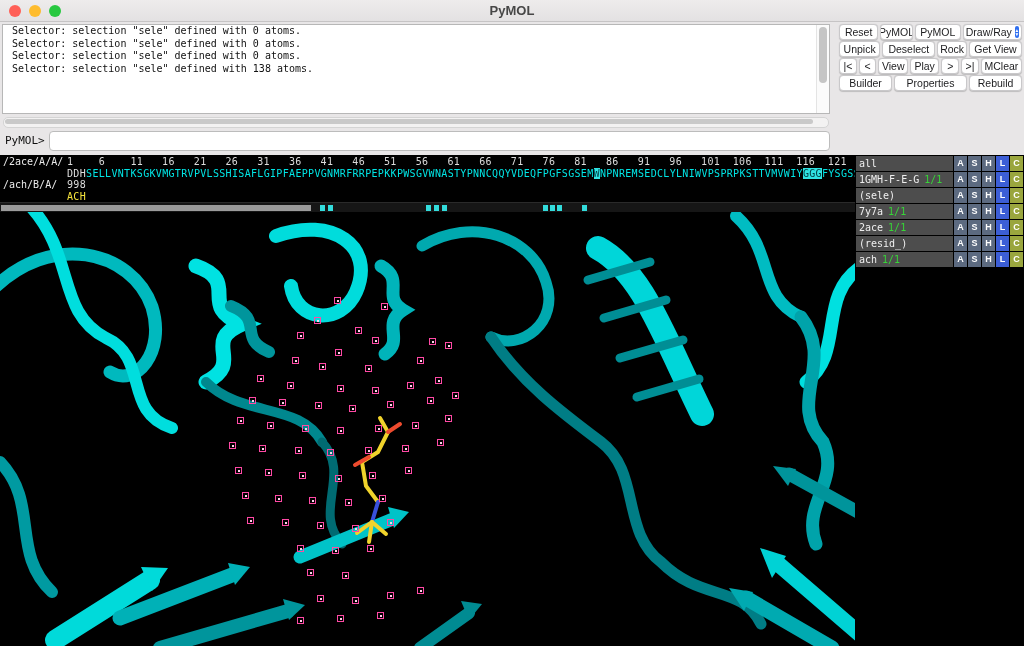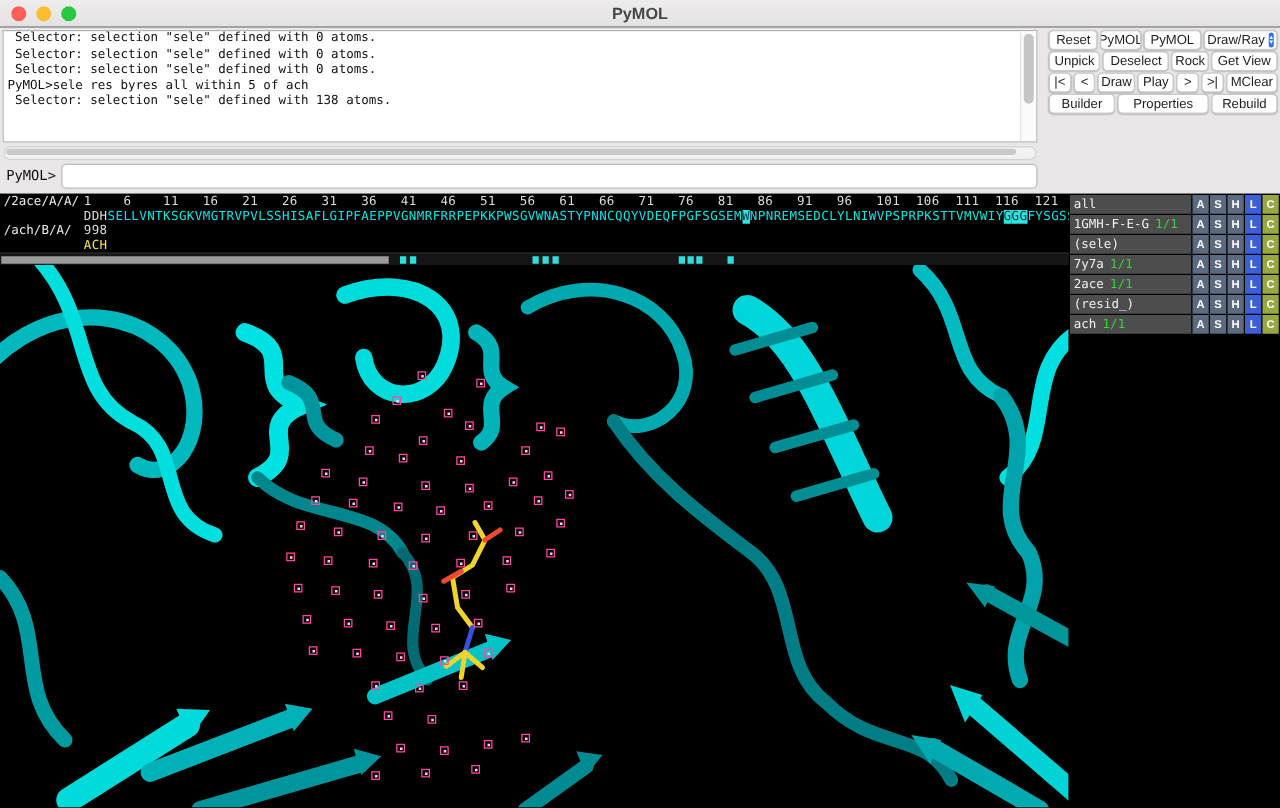--- a/index.html
+++ b/index.html
@@ -91,21 +91,20 @@
     </div>
     <div class="title">PyMOL</div>
   </div>
 
   <div class="top-section">
     <div class="log-box">
       <div id="log-lines">
           <div class="log-line"> Selector: selection "sele" defined with 0 atoms.</div>
           <div class="log-line"> Selector: selection "sele" defined with 0 atoms.</div>
           <div class="log-line"> Selector: selection "sele" defined with 0 atoms.</div>
-          <div class="log-line">PyMOL&gt;sele res byres all within 5 of ach</div>
           <div class="log-line"> Selector: selection "sele" defined with 138 atoms.</div>
         </div>
       <div class="log-vscroll">
         <div class="log-vthumb"></div>
       </div>
     </div>
     <div class="log-hscroll">
       <div class="log-hthumb"></div>
     </div>
     <div class="command-row">
@@ -147,21 +146,21 @@
           </button>
         </div>
       <div class="ctrl-row">
           <button class="mac-btn" style="flex: 2 1 0px;">
             <span>|&lt;</span>
           </button>
           <button class="mac-btn" style="flex: 2 1 0px;">
             <span>&lt;</span>
           </button>
           <button class="mac-btn" style="flex: 4 1 0px;">
-            <span>Draw</span>
+            <span>View</span>
           </button>
           <button class="mac-btn" style="flex: 4 1 0px;">
             <span>Play</span>
           </button>
           <button class="mac-btn" style="flex: 2 1 0px;">
             <span>&gt;</span>
           </button>
           <button class="mac-btn" style="flex: 2 1 0px;">
             <span>&gt;|</span>
           </button>

